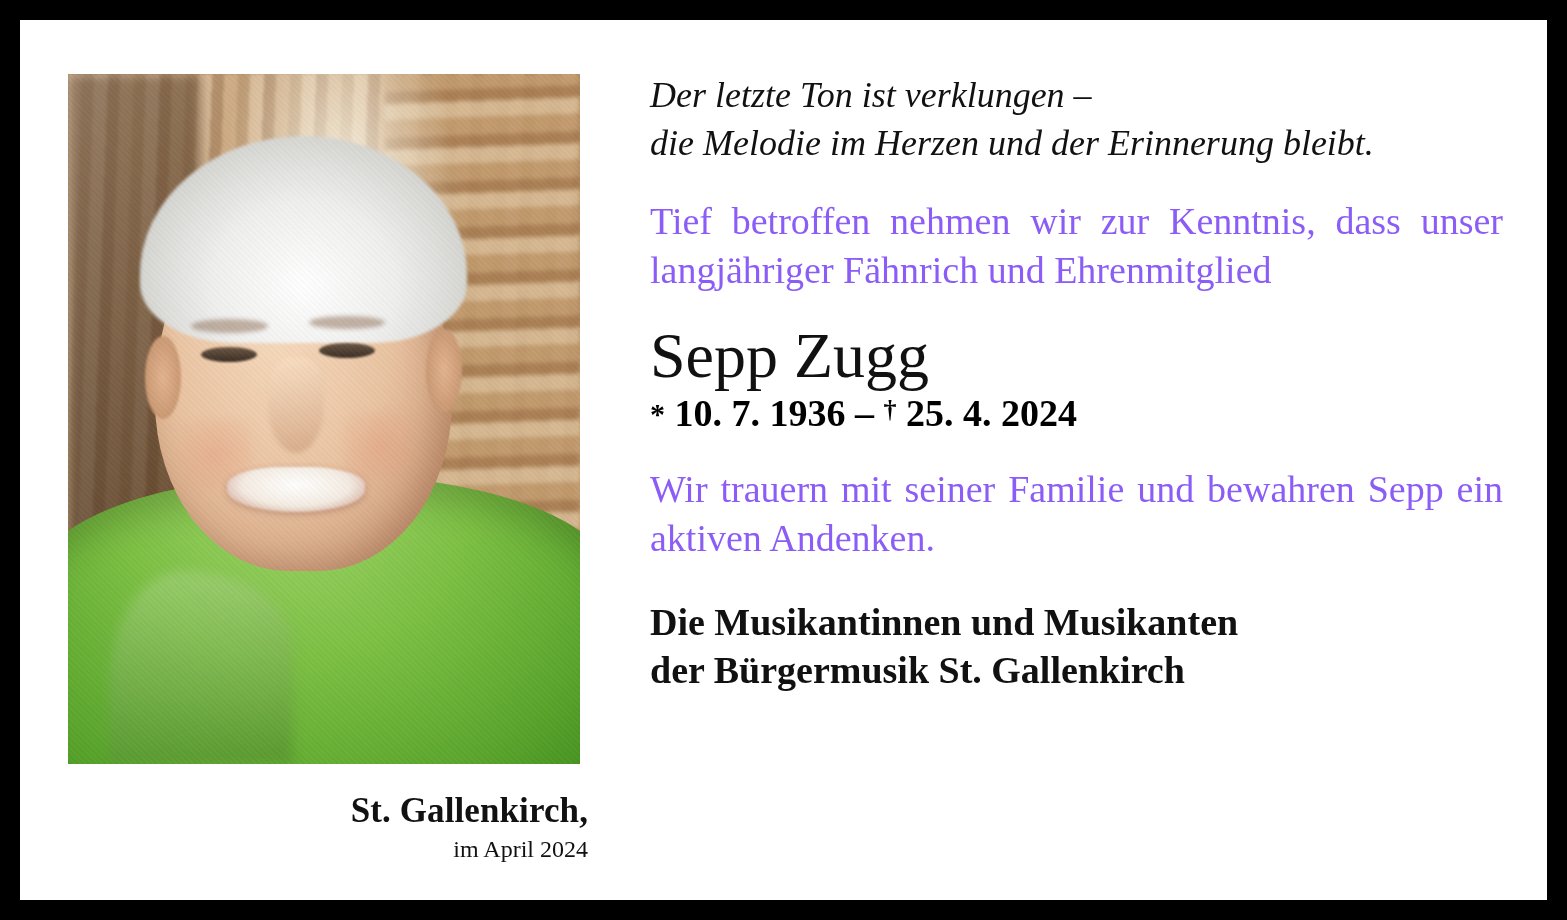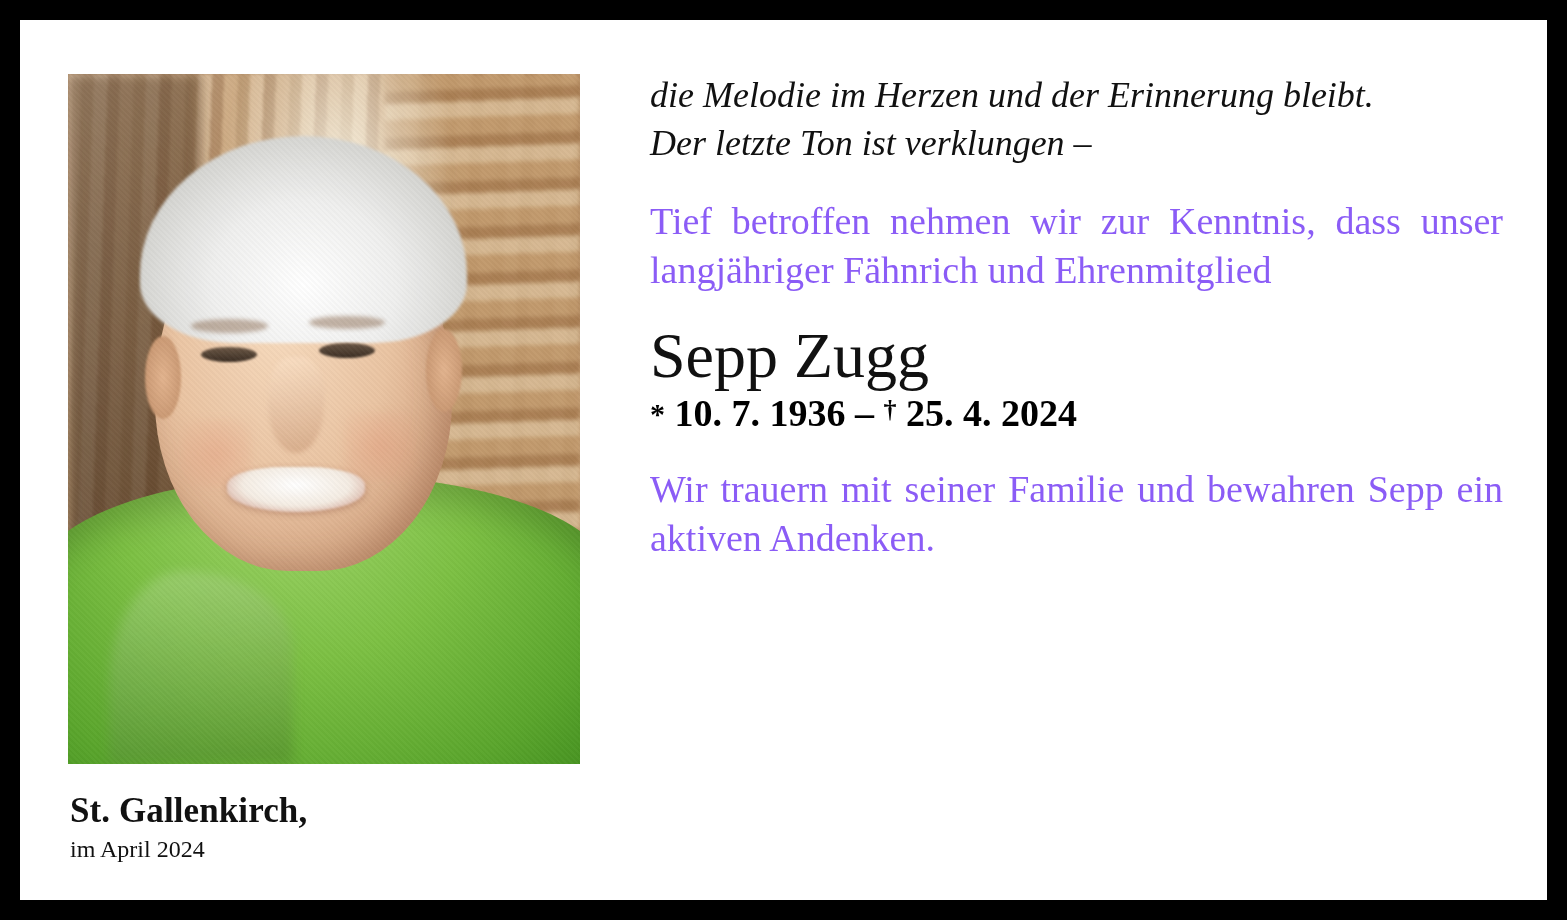--- a/index.html
+++ b/index.html
@@ -230,20 +230,21 @@
     position: absolute;
     inset: 0;
     background: repeating-linear-gradient(45deg, rgba(255,255,255,0.02) 0 2px, rgba(0,0,0,0.02) 2px 4px);
     pointer-events: none;
   }
 
   .place-block {
     margin-top: 26px;
     padding-left: 2px;
     line-height: 1.22;
+    text-align: right;
   }
   .place-line {
     font-family: "Liberation Serif", serif;
     font-weight: bold;
     font-size: 35px;
     color: #111111;
     letter-spacing: 0.1px;
   }
   .date-line {
     font-family: "Liberation Serif", serif;
@@ -348,35 +349,39 @@
 
       <div class="place-block">
         <div class="place-line">St. Gallenkirch,</div>
         <div class="date-line">im April 2024</div>
       </div>
     </div>
 
     <div class="right-col">
 
       <div class="verse">
+        <div>Der letzte Ton ist verklungen –</div>
         <div>die Melodie im Herzen und der Erinnerung bleibt.</div>
-        <div>Der letzte Ton ist verklungen –</div>
       </div>
 
       <div class="para">Tief betroffen nehmen wir zur Kenntnis, dass unser langjähriger Fähnrich und Ehrenmitglied</div>
 
       <div class="name">Sepp Zugg</div>
 
       <div class="dates">
         <span class="sym">*</span>
         <span>10. 7. 1936</span>
         <span>–</span>
         <span class="cross">†</span>
         <span>25. 4. 2024</span>
       </div>
 
 
       <div class="para">Wir trauern mit seiner Familie und bewahren Sepp ein aktiven Andenken.</div>
 
+      <div class="signature">
+        <div>Die Musikantinnen und Musikanten</div>
+        <div>der Bürgermusik St. Gallenkirch</div>
+      </div>
 
     </div>
   </div>
 </div>
 
 </body></html>

